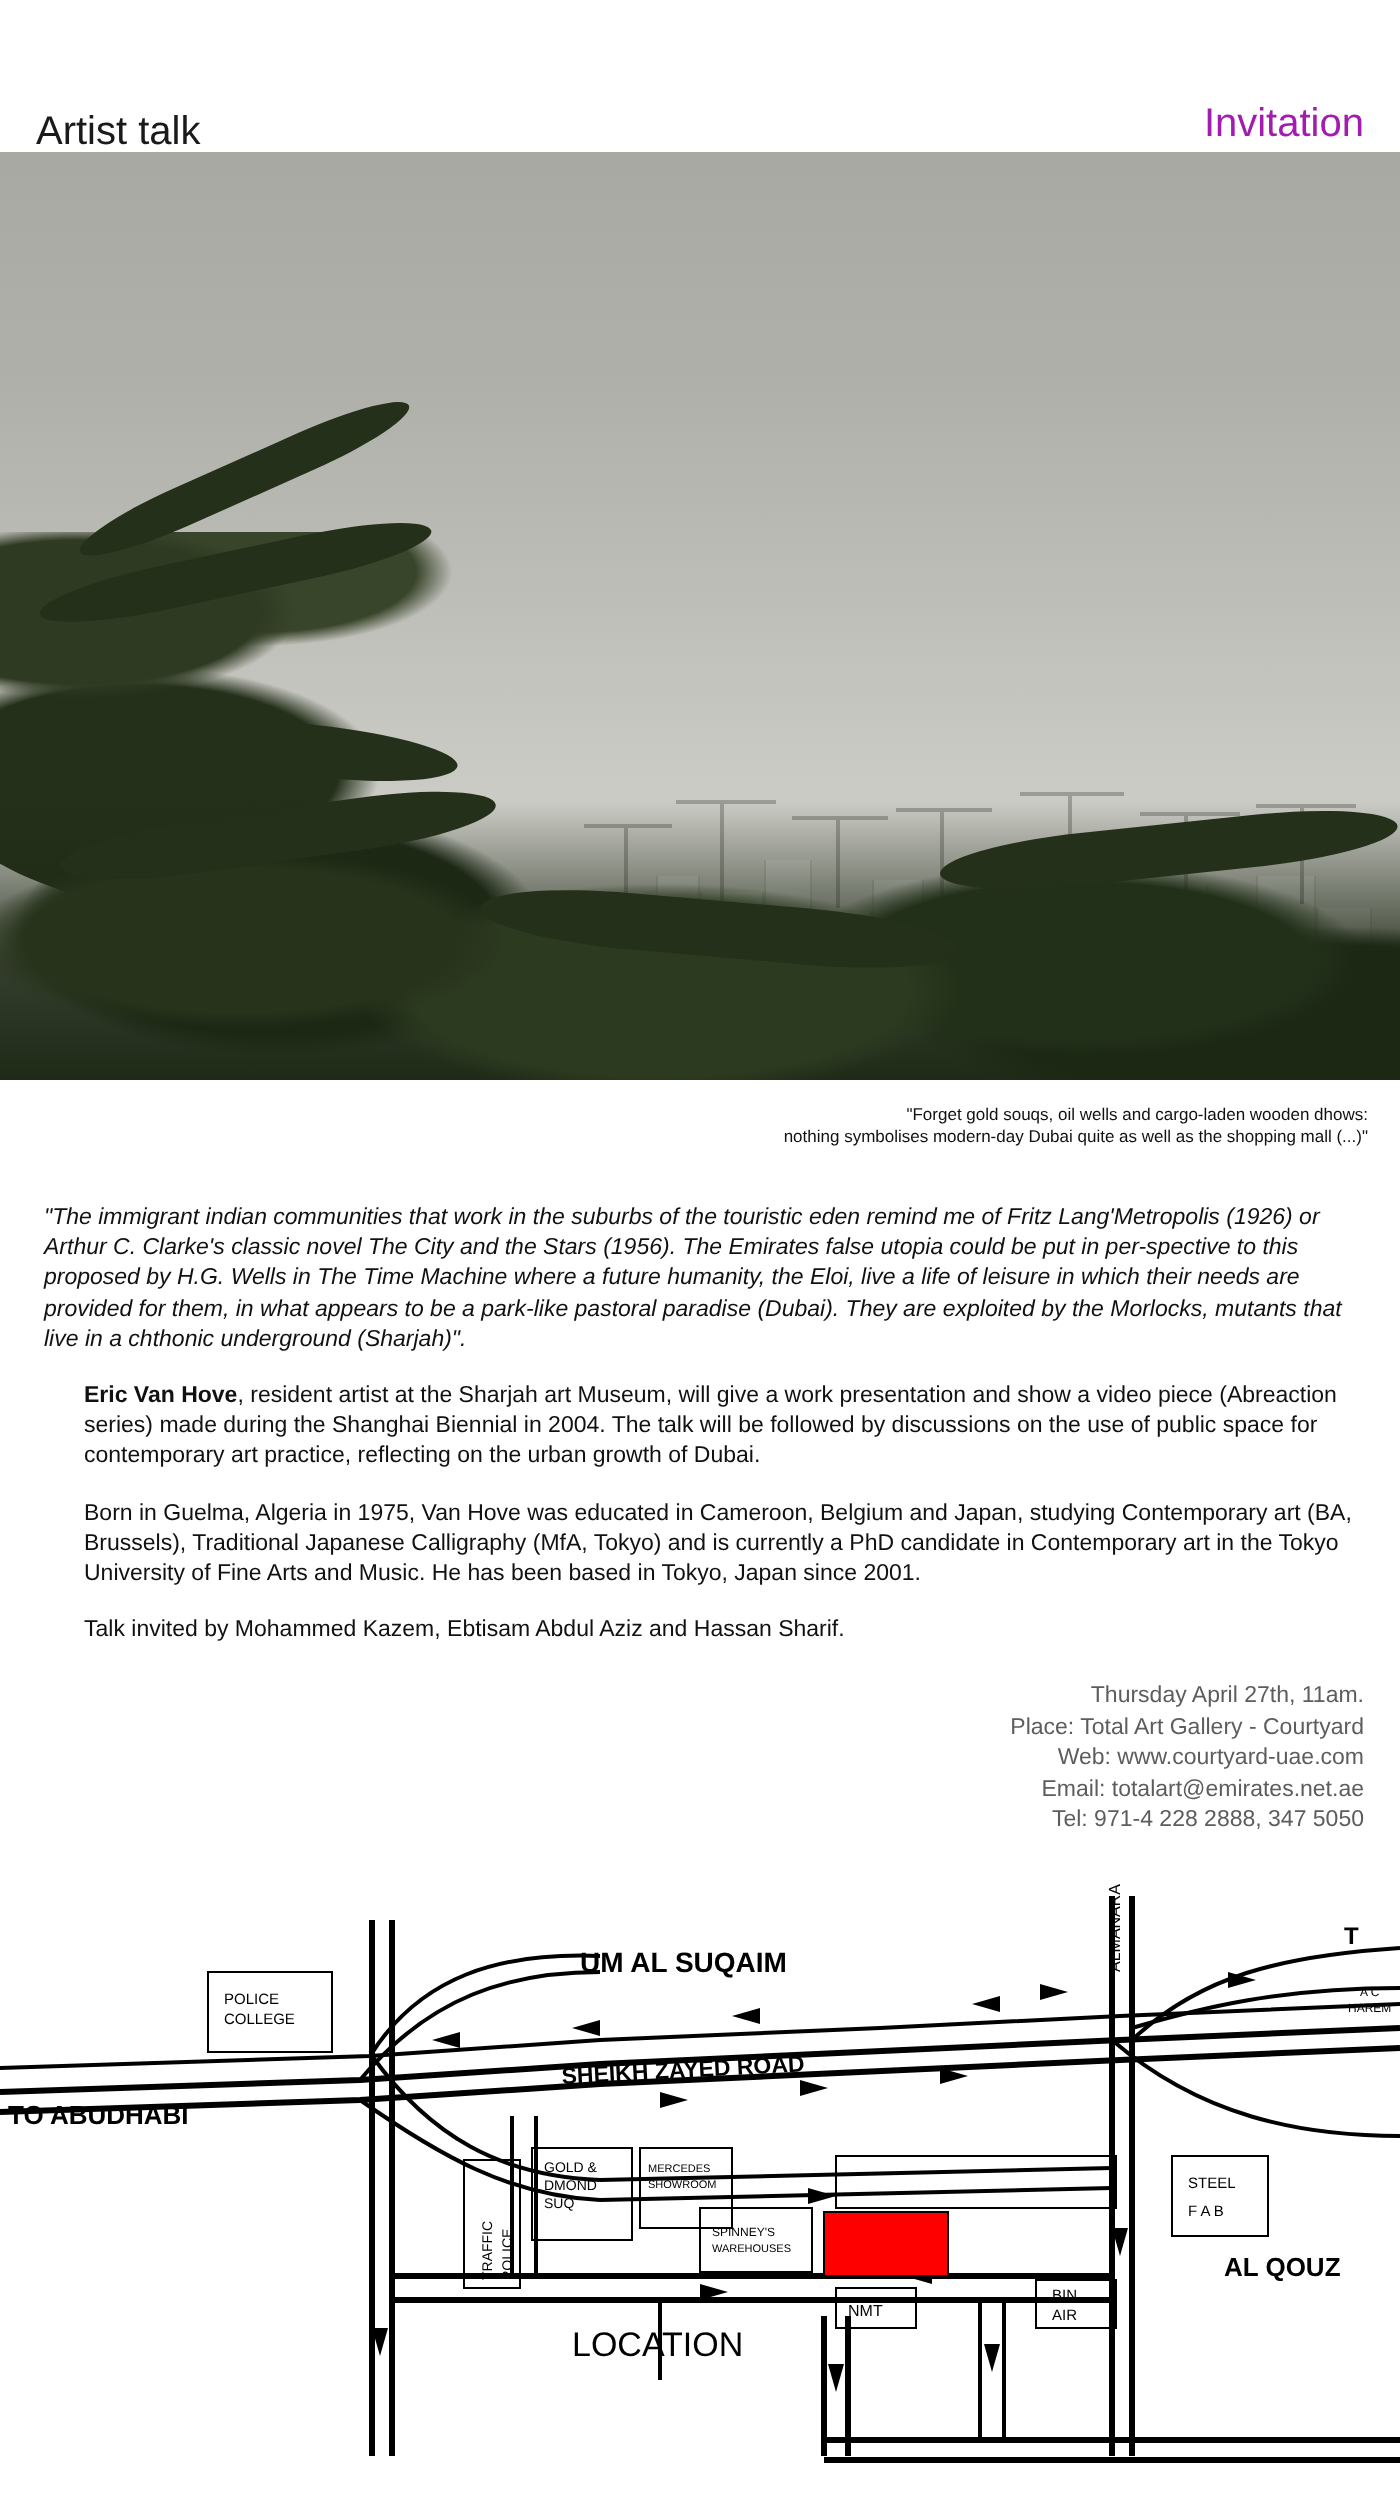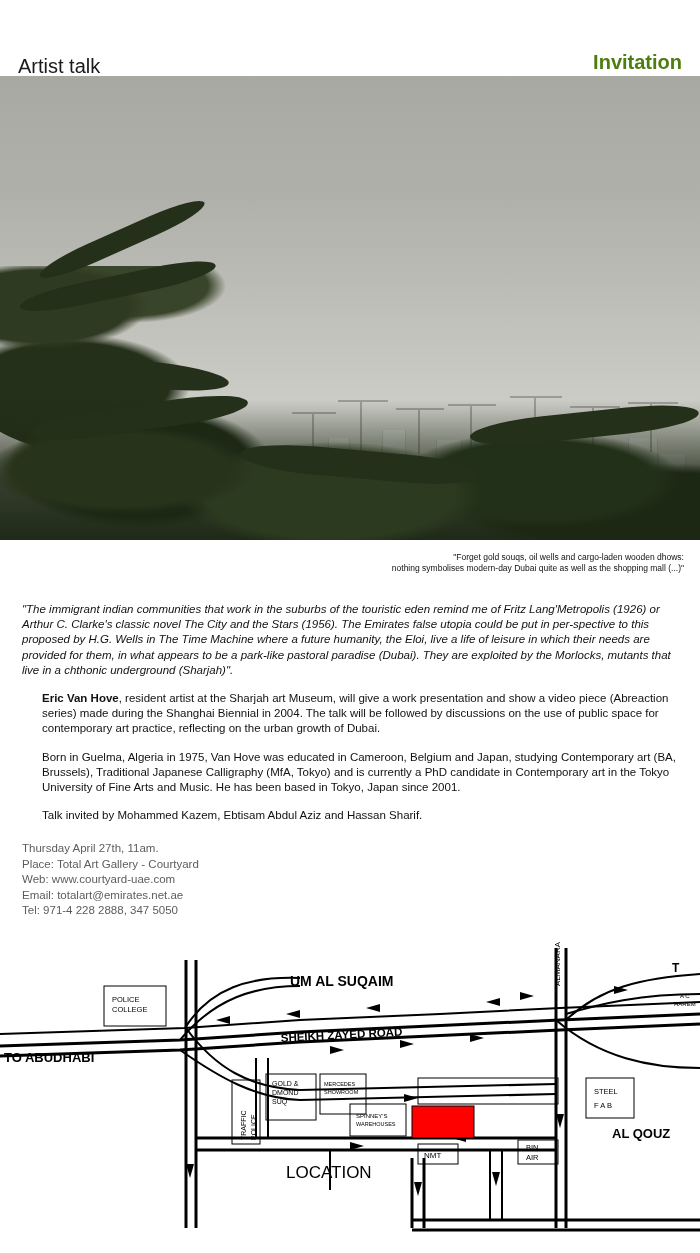--- a/index.html
+++ b/index.html
@@ -36,22 +36,21 @@
     font-weight: normal;
     color: #3a3a3a;
     line-height: 24px;
     margin-top: 2px;
   }
   .invitation {
     position: absolute;
     right: 18px;
     top: 4px;
     font-size: 20px;
-    color: #4d7c0f;
-    font-weight: bold;
+    color: #a21caf;
   }
 
   
   .photo {
     position: absolute;
     left: 0;
     top: 76px;
     width: 700px;
     height: 464px;
     overflow: hidden;
@@ -157,20 +156,21 @@
     margin-top: 13px;
     margin-left: 20px;
   }
   .para b { font-weight: bold; }
 
   .details {
     margin-top: 18px;
     font-size: 11.5px;
     line-height: 15.4px;
     color: #5d5d5d;
+    text-align: right;
   }
 
   
   .map {
     position: absolute;
     left: 0;
     top: 928px;
     width: 700px;
     height: 325px;
     background: #ffffff;

